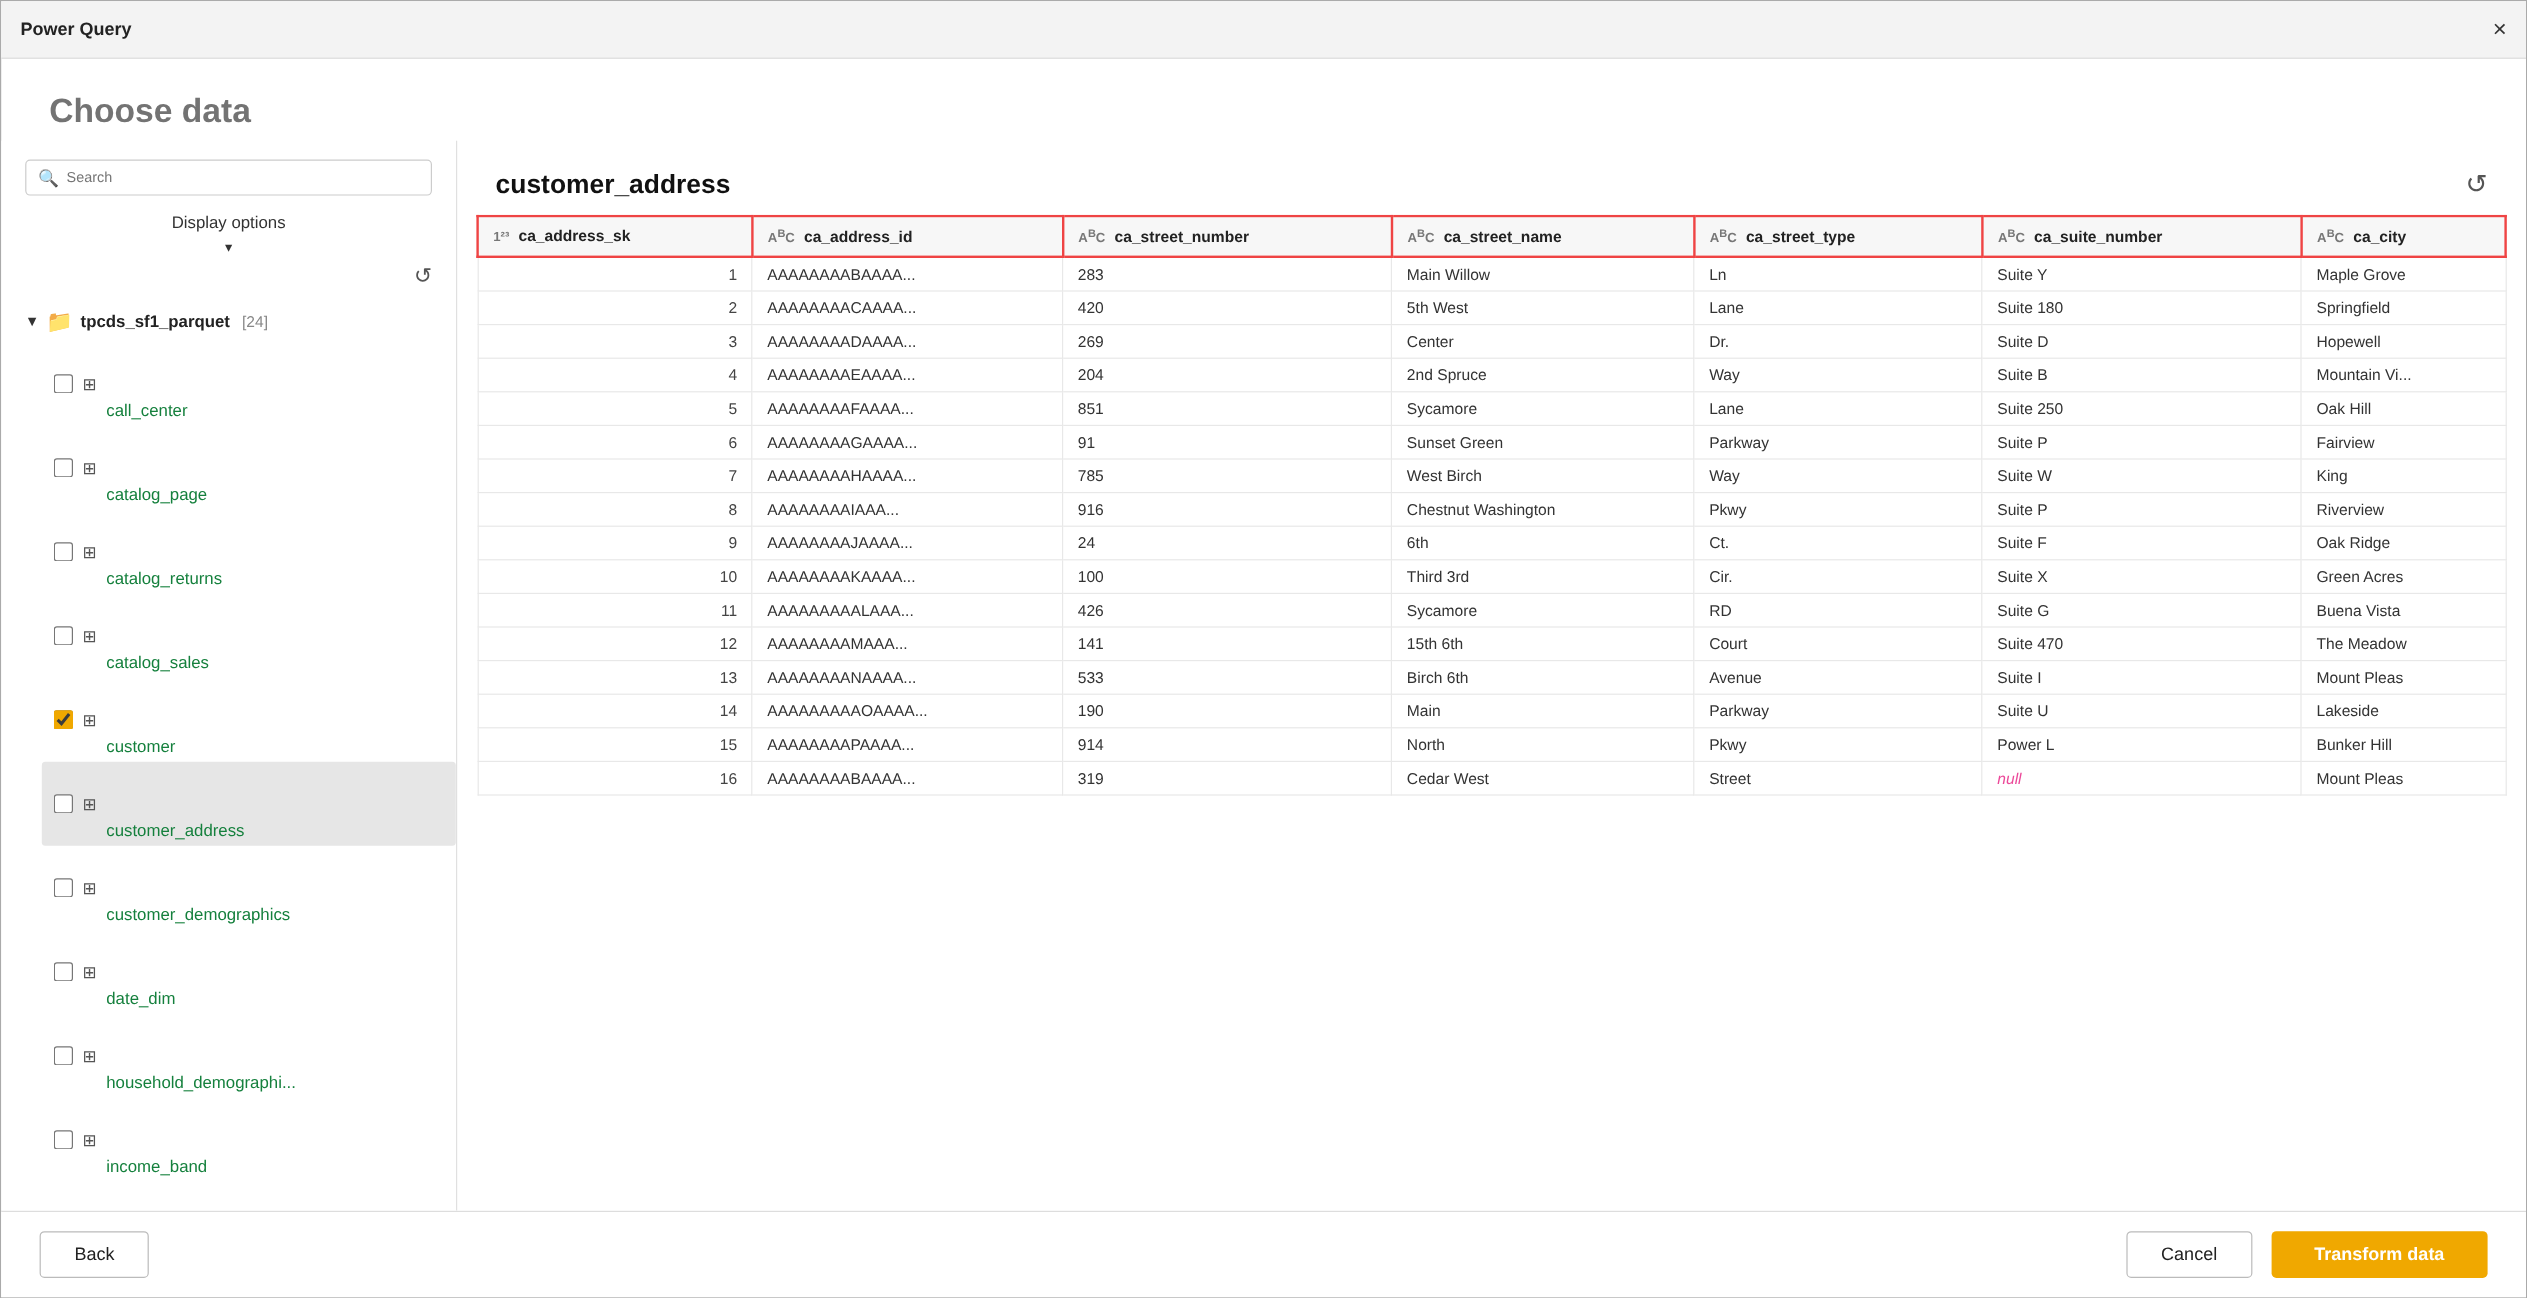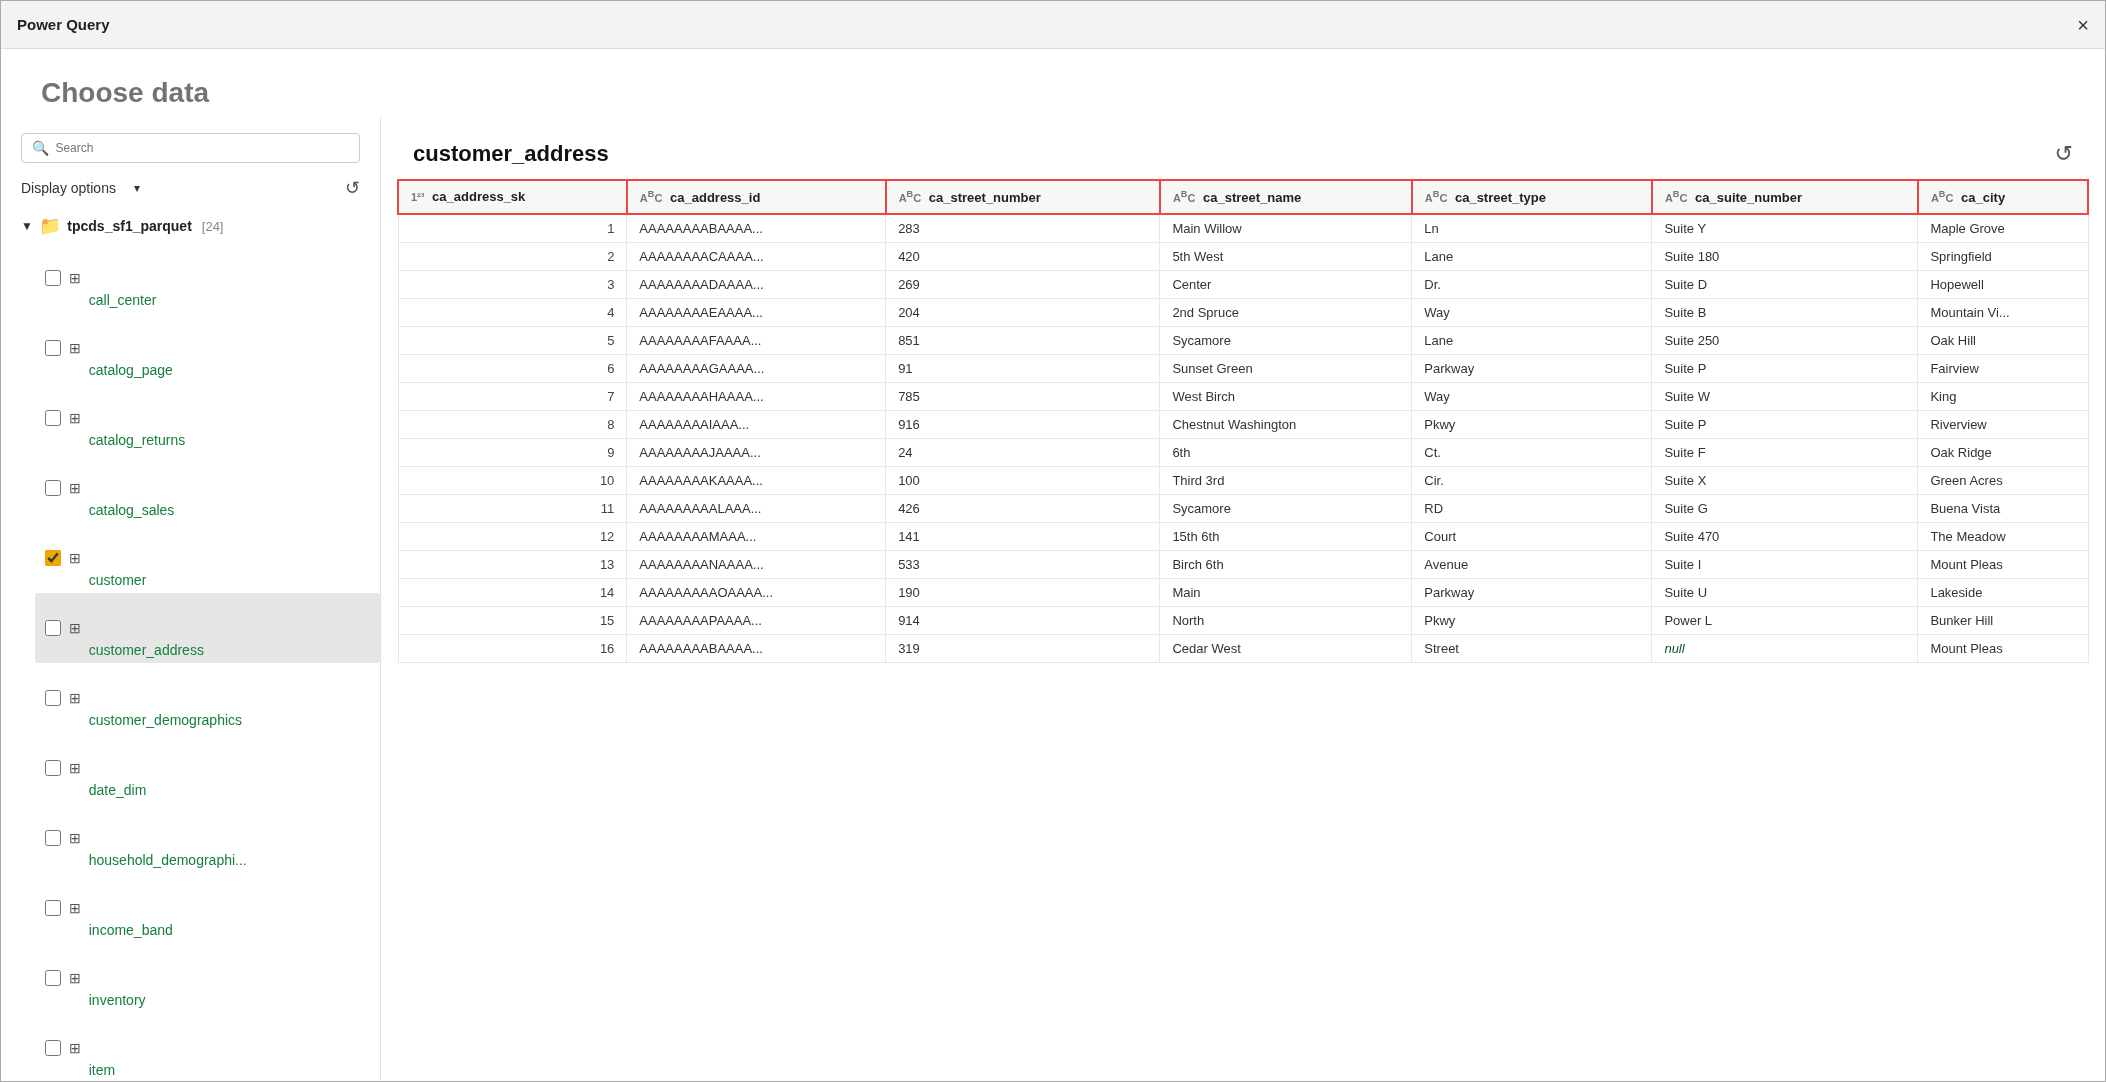--- a/index.html
+++ b/index.html
@@ -14,21 +14,21 @@
     .main-area { display: flex; flex: 1; overflow: hidden; padding: 0; }
     .page-title { font-size: 28px; font-weight: 700; color: #737373; }
 
     .sidebar { width: 380px; min-width: 380px; border-right: 1px solid #e0e0e0; display: flex; flex-direction: column; padding: 0; background: #fff; }
 
     .sidebar-search-area { padding: 16px 20px 8px 20px; }
     .search-box { display: flex; align-items: center; border: 1px solid #ccc; border-radius: 4px; padding: 6px 10px; width: 100%; background: #fff; }
     .search-box input { border: none; outline: none; font-size: 12px; flex: 1; color: #3b82f6; background: transparent; }
     .search-icon { color: #888; margin-right: 6px; font-size: 14px; }
 
-    .display-options { padding: 6px 20px 10px 20px; display: flex; align-items: center; gap: 18px; cursor: pointer; }
+    .display-options { padding: 6px 20px 10px 20px; display: flex; align-items: center; gap: 6px; cursor: pointer; flex-direction: column; }
     .display-options-label { font-size: 14px; color: #333; }
     .display-options-chevron { font-size: 12px; color: #333; }
     .refresh-icon-sidebar { margin-left: auto; background: none; border: none; cursor: pointer; font-size: 18px; color: #555; }
 
     .tree-area { flex: 1; overflow-y: auto; padding: 0 0 0 10px; }
 
     .tree-root { display: flex; flex-direction: column; }
     .tree-folder { display: flex; align-items: center; padding: 6px 10px; gap: 6px; cursor: pointer; }
     .folder-icon { font-size: 18px; }
     .folder-label { font-weight: 600; font-size: 14px; color: #222; }
@@ -360,22 +360,31 @@
                 <td>Pkwy</td>
                 <td>Power L</td>
                 <td>Bunker Hill</td>
               </tr>
               <tr>
                 <td class="num">16</td>
                 <td>AAAAAAAABAAAA...</td>
                 <td>319</td>
                 <td>Cedar West</td>
                 <td>Street</td>
-                <td style="color: #14532d; font-style: italic;">null</td>
+                <td style="color: #ec4899; font-style: italic;">null</td>
                 <td>Mount Pleas</td>
               </tr>
             </tbody>
         </table>
       </div>
     </div>
   </div>
 
+  <div class="footer">
+    <div class="footer-left">
+      <button class="btn-back">Back</button>
+    </div>
+    <div class="footer-right">
+      <button class="btn-cancel">Cancel</button>
+      <button class="btn-transform">Transform data</button>
+    </div>
+  </div>
 </div>
 
 </body></html>

